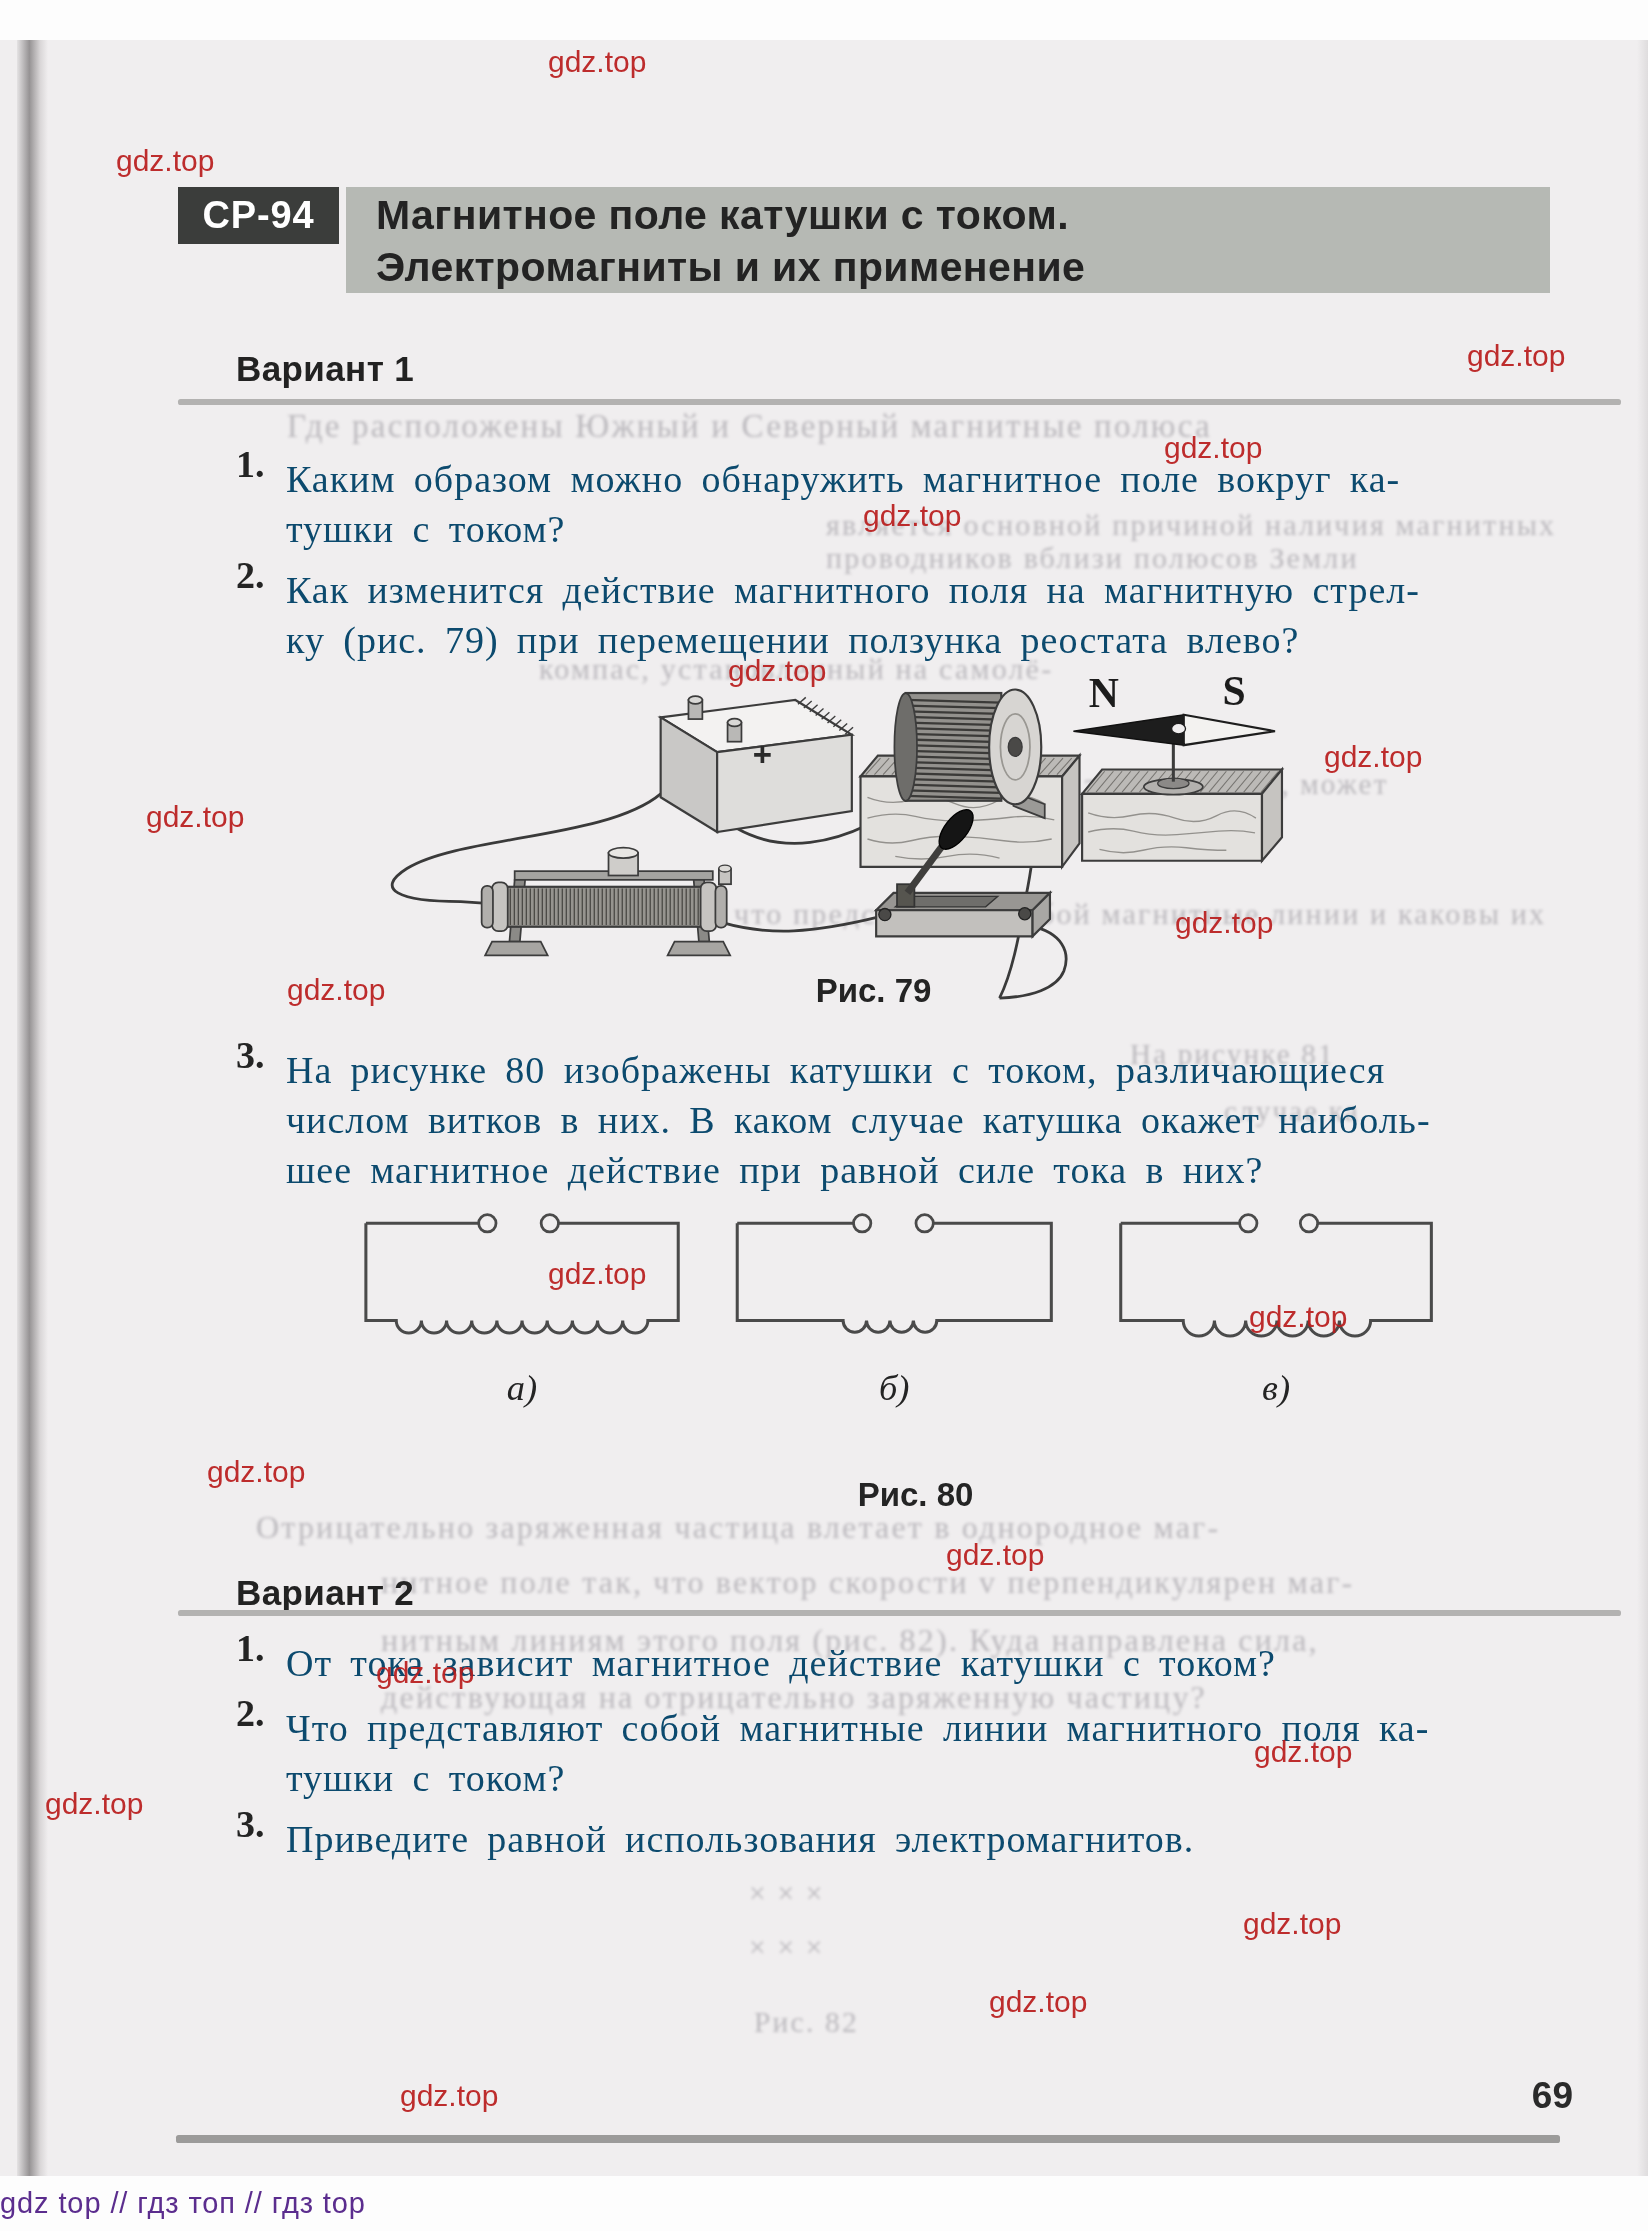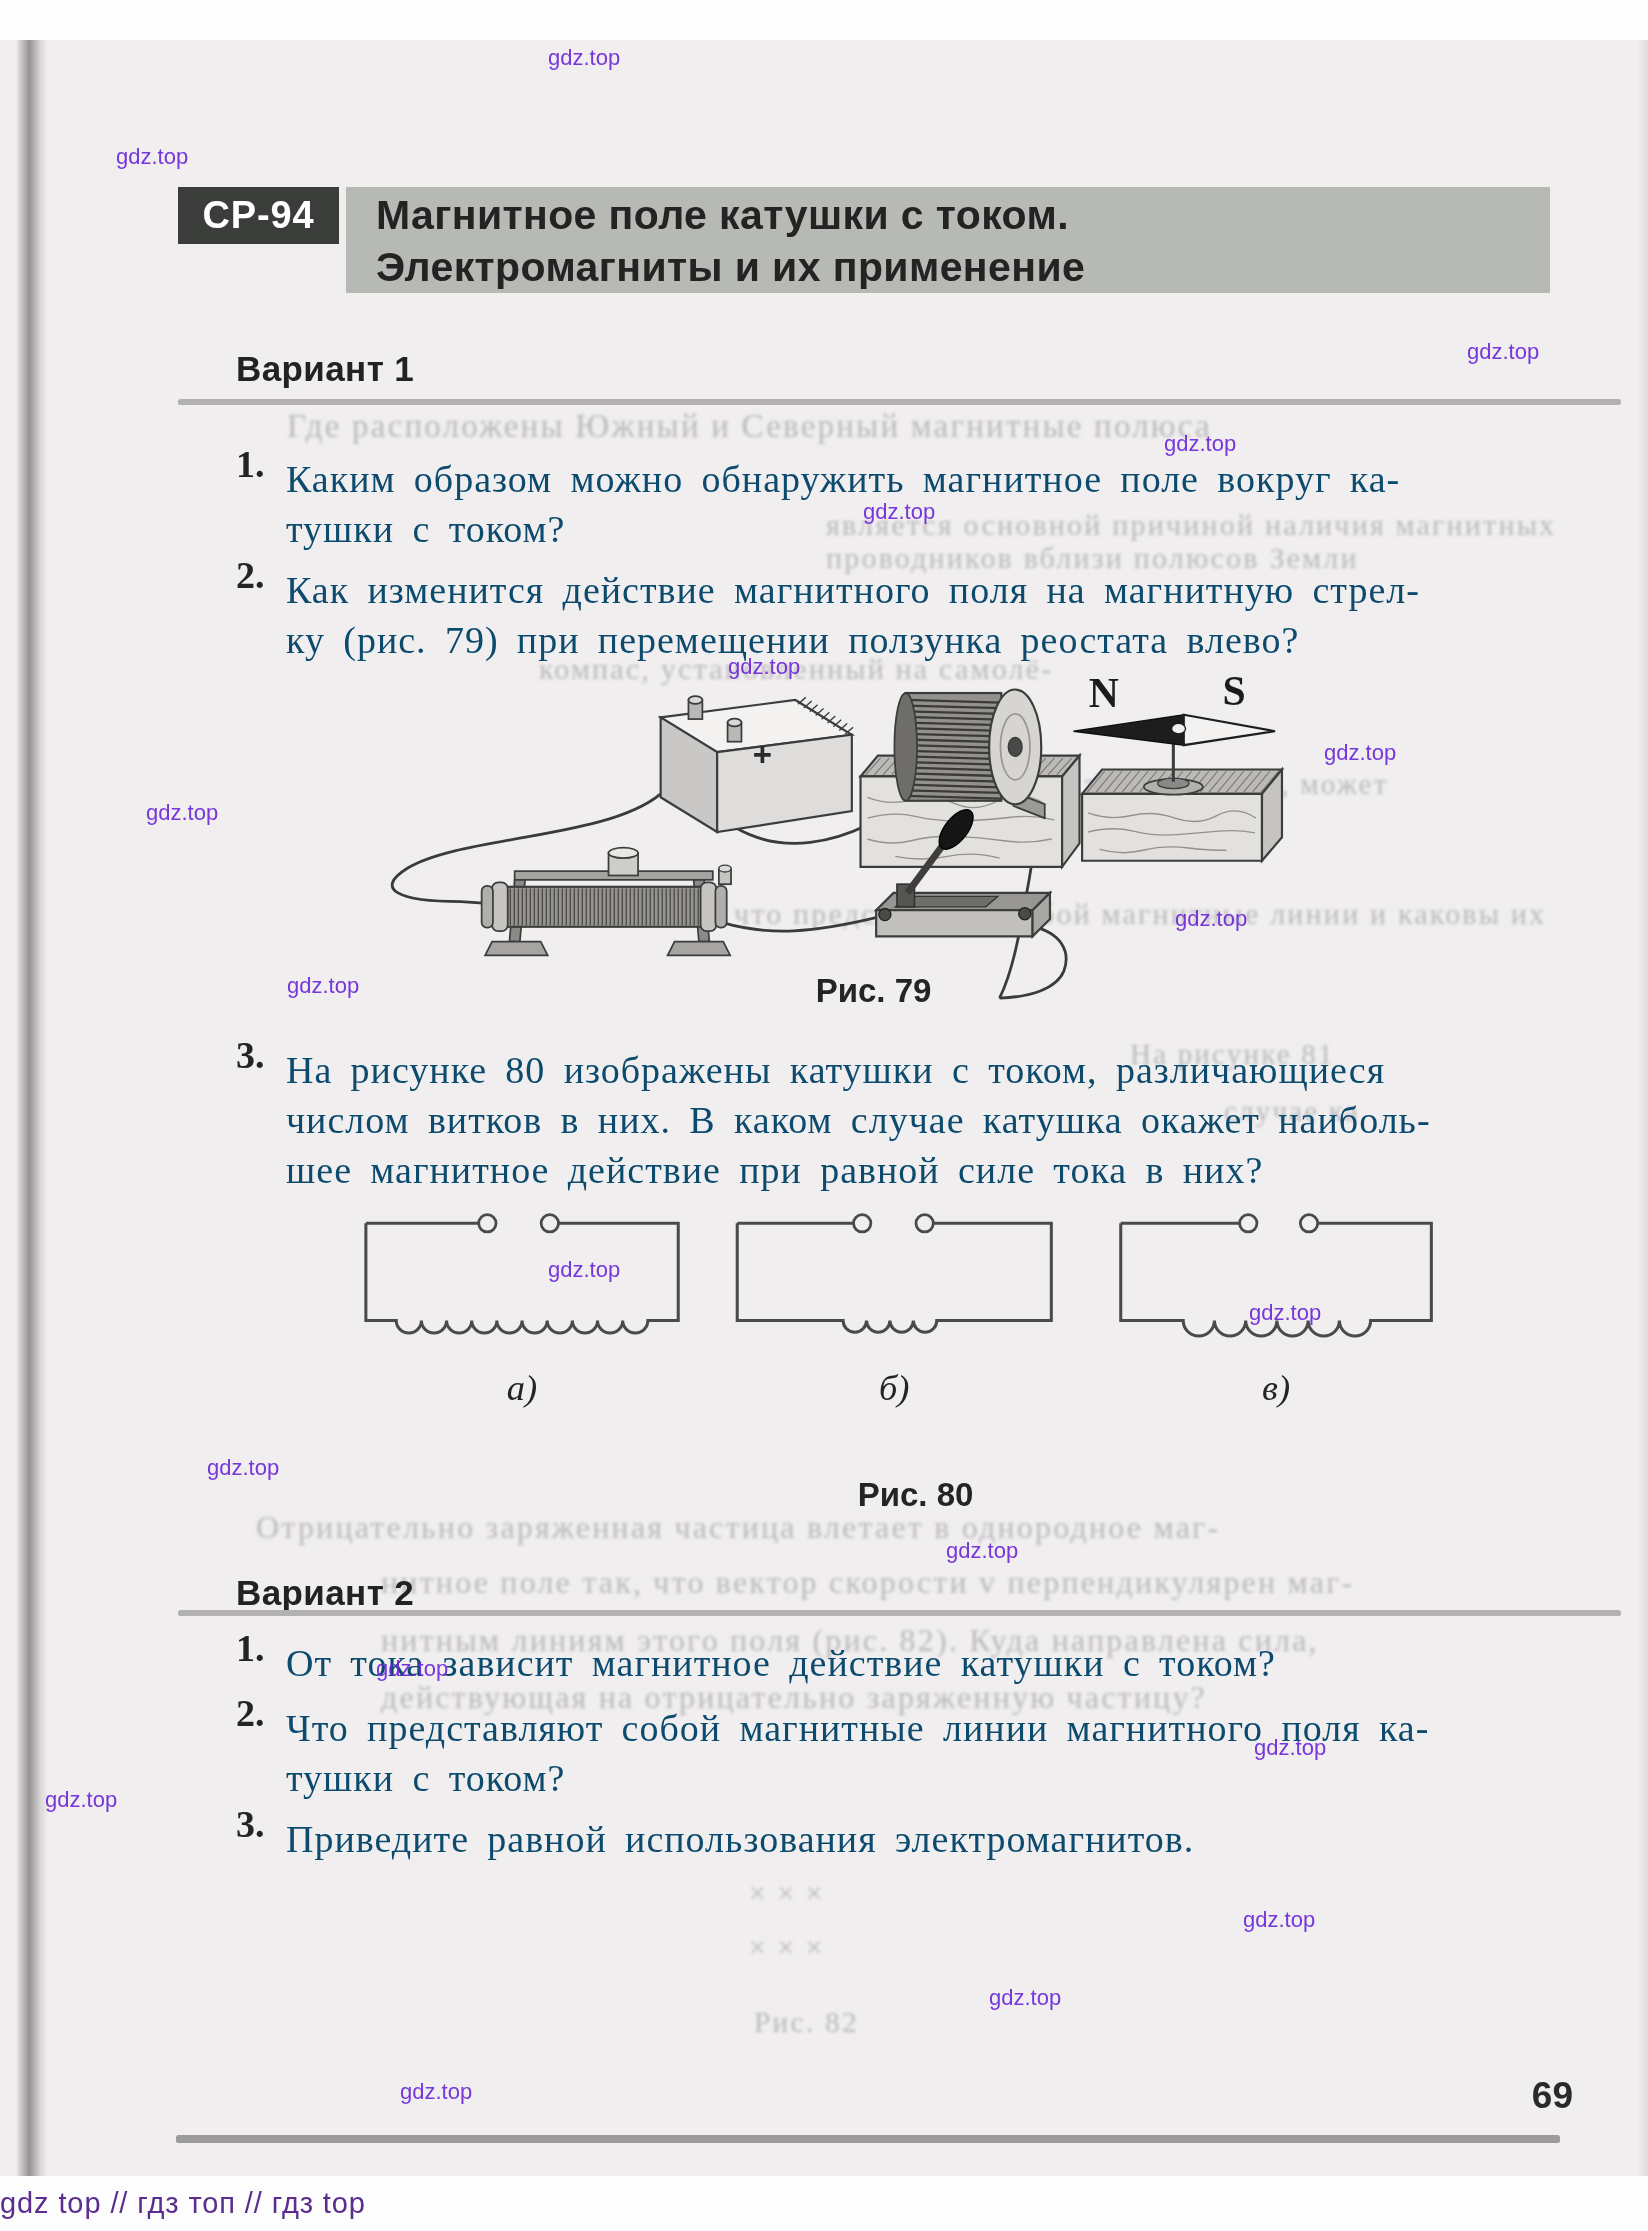--- a/index.html
+++ b/index.html
@@ -17,21 +17,21 @@
   .hdr-bar{position:absolute;left:346px;top:187px;width:1204px;height:106px;background:#b6b9b4;
            padding-left:30px;box-sizing:border-box;}
   .hdr-bar .t{font-weight:700;font-size:41px;line-height:49px;color:#232323;letter-spacing:0.4px;margin-top:3.5px;}
   .variant-label{position:absolute;left:236px;font-weight:700;font-size:35px;color:#222;letter-spacing:0.4px;}
   .rule{position:absolute;left:178px;width:1443px;height:6px;background:#b3b2b1;border-radius:2.6px;}
   .q{position:absolute;left:236px;}
   .qnum{position:absolute;left:0;top:0;font:700 38px/50px "Liberation Serif",serif;color:#242424;}
   .qtext{display:block;margin-left:50px;font:38px/50px "Liberation Serif",serif;color:#0c4a6e;
          letter-spacing:1px;word-spacing:7.8px;white-space:nowrap;margin-top:15px;}
   .fig-caption{position:absolute;font-weight:700;font-size:33px;color:#242424;text-align:center;width:235px;}
-  .wm{position:absolute;font-size:22px;color:#6d28d9;opacity:.92;white-space:nowrap;}
+  .wm{position:absolute;font-size:30px;color:#b91c1c;opacity:.92;white-space:nowrap;}
   .ghost{position:absolute;font-family:"Liberation Serif",serif;color:rgba(75,72,85,.32);
          filter:blur(1.4px);letter-spacing:2.2px;white-space:nowrap;}
   .page-num{position:absolute;left:1486px;top:2075px;width:87px;text-align:right;
             font-weight:700;font-size:37px;color:#2a2a2a;}
   .bottom-rule{position:absolute;left:176px;top:2135px;width:1384px;height:7.8px;background:#9c9b9a;border-radius:2.6px;}
   .footer{position:absolute;left:0;top:2187px;width:100%;text-align:left;
           font-size:29px;color:#5b2d8e;font-weight:500;letter-spacing:0.9px;}
   svg{position:absolute;}
   .serif-it{font:italic 42px "Liberation Serif",serif;}
 </style>

